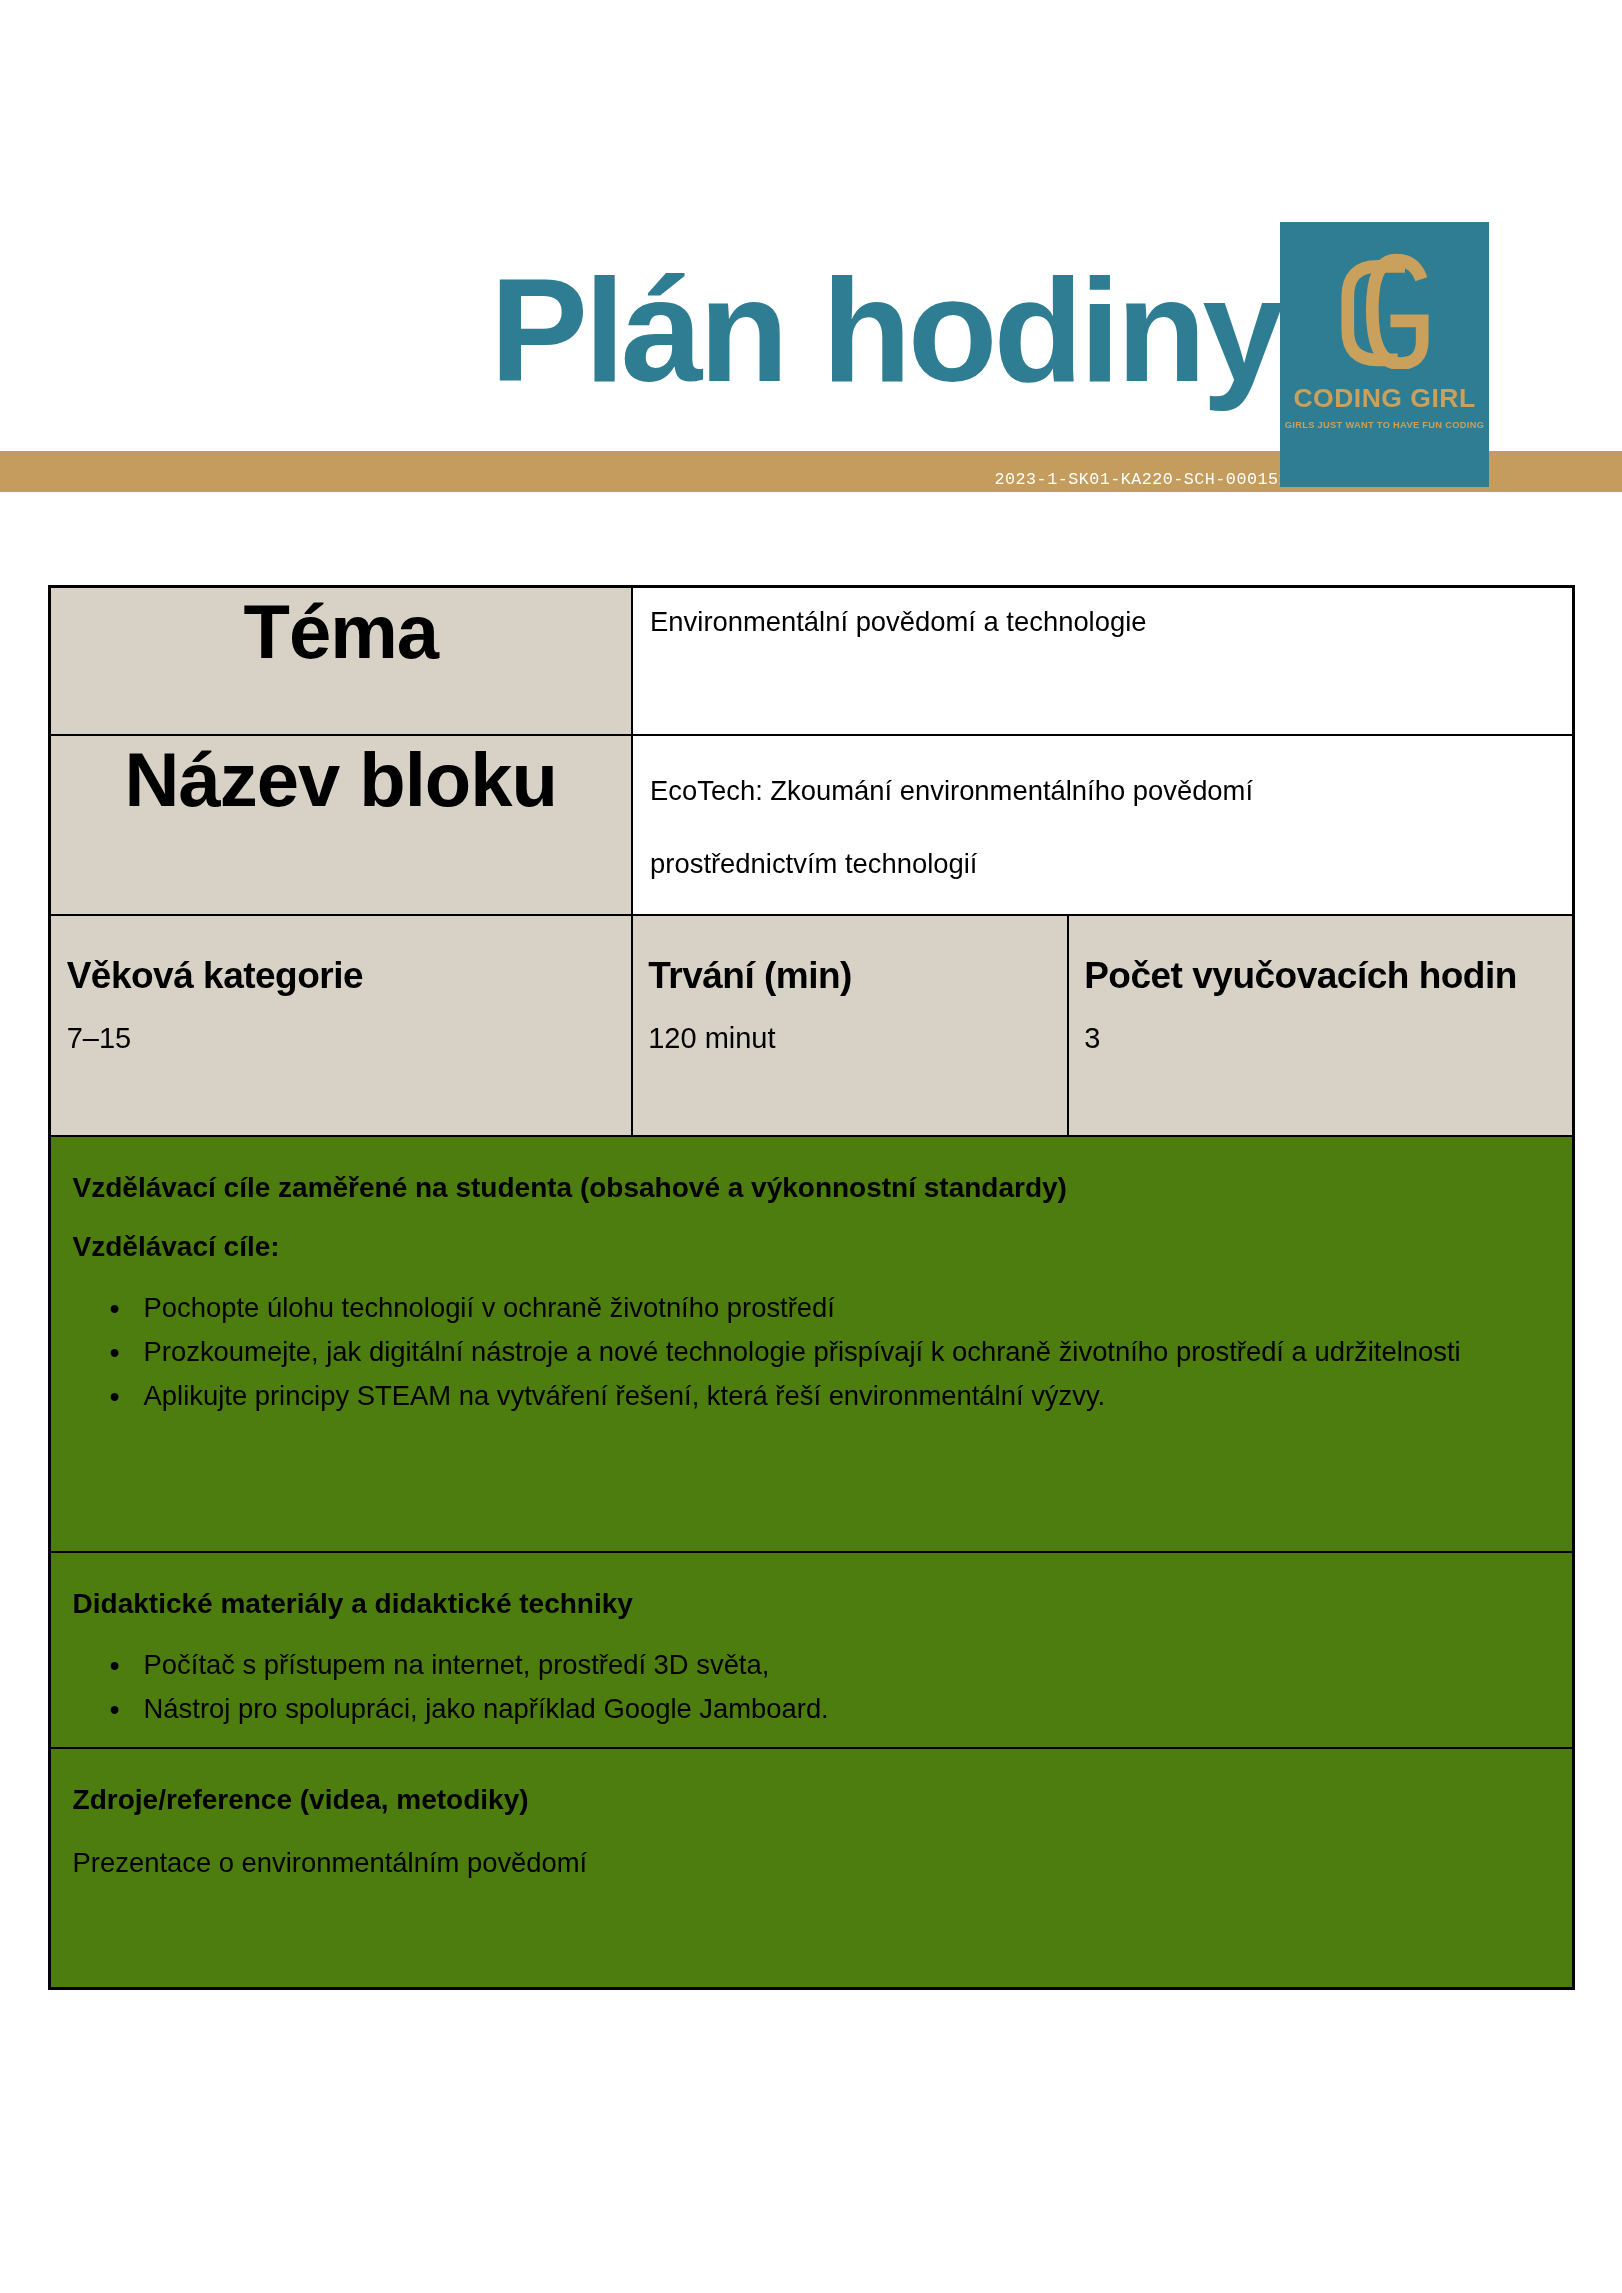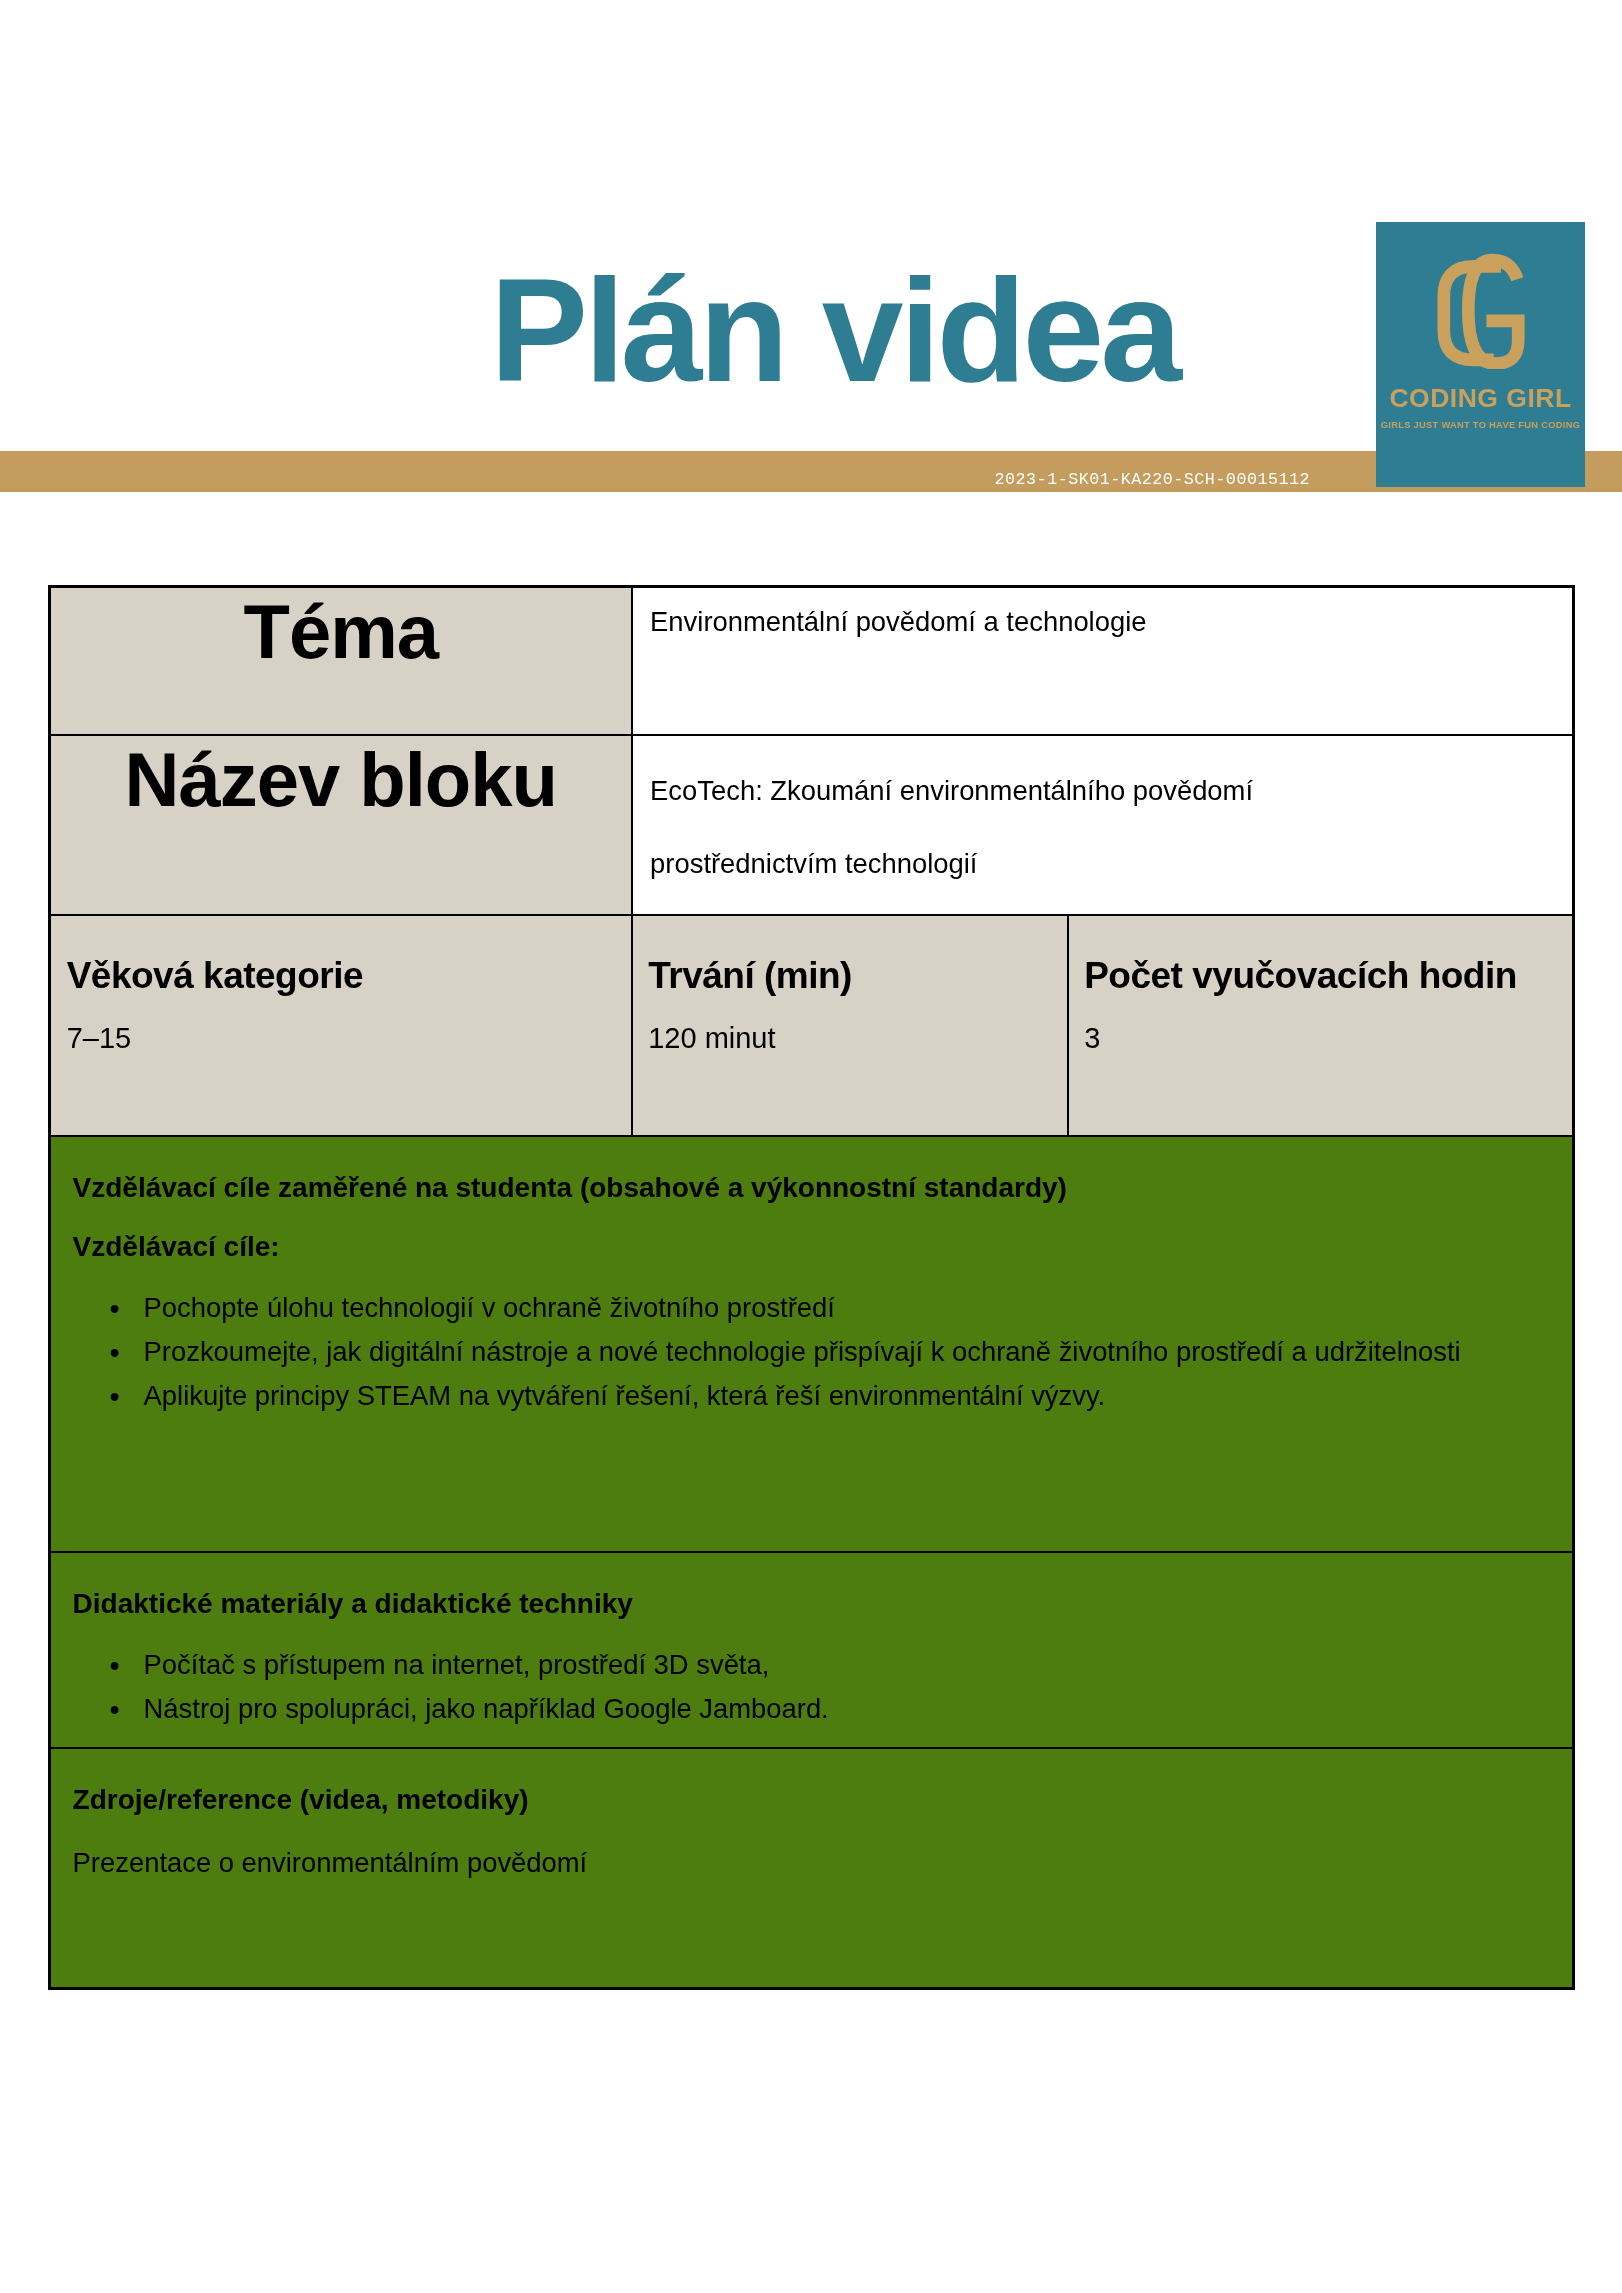--- a/index.html
+++ b/index.html
@@ -33,21 +33,21 @@
     top: 0; right: 312px;
     height: 57px; line-height: 57px;
     color: #ffffff;
     font-size: 16.7px;
     letter-spacing: 0.5px;
     white-space: nowrap;
   }
 
   .logo-box {
     position: absolute;
-    left: 1376px; top: 222px;
+    left: 1280px; top: 222px;
     width: 209px; height: 265px;
     background: #2F7D92;
     display: flex;
     flex-direction: column;
     align-items: center;
   }
   .logo-monogram { margin-top: 29px; width: 110px; height: 118px; }
   .logo-name {
     margin-top: 13.7px;
     color: #C9A05C;
@@ -117,21 +117,21 @@
     position: absolute;
     left: 37px;
     font-size: 29px;
   }
 </style>
 </head>
 <body>
 
 <div class="page">
 
-  <h1 class="page-title">Plán videa</h1>
+  <h1 class="page-title">Plán hodiny</h1>
 
   <div class="gold-bar">
     <span class="project-code">2023-1-SK01-KA220-SCH-00015112</span>
   </div>
 
   <div class="logo-box">
     <svg class="logo-monogram" viewBox="0 0 120 130" fill="none" xmlns="http://www.w3.org/2000/svg">
       <path d="M82 17 L52 17 Q19 17 19 50 L19 87 Q19 120 52 120 L74 120" stroke="#C9A05C" stroke-width="14" fill="none"></path>
       <path d="M100 31 Q93 10 72 10 Q46 10 46 65 Q46 124 76 124 Q101 124 101 99 L101 77 L66 77" stroke="#C9A05C" stroke-width="14" fill="none"></path>
     </svg>

